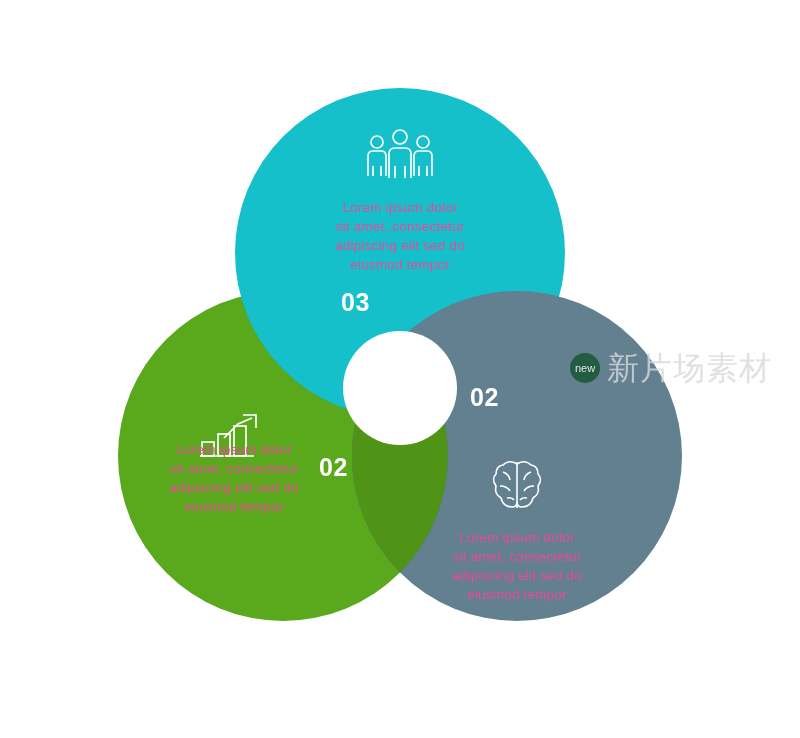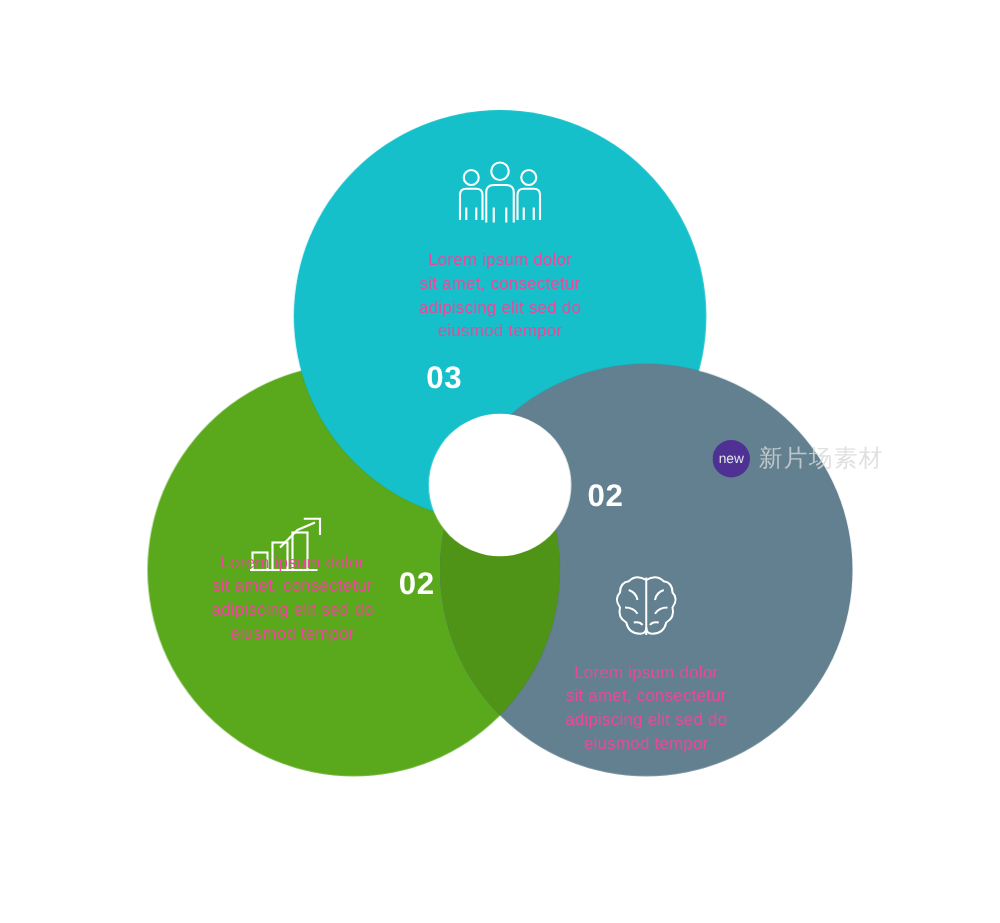--- a/index.html
+++ b/index.html
@@ -57,32 +57,32 @@
     top: 352px;
     display: flex;
     align-items: center;
     gap: 7px;
     opacity: 0.80;
   }
   #watermark .wm-badge {
     width: 30px;
     height: 30px;
     border-radius: 50%;
-    background: #4c1d95;
+    background: #14532d;
     color: #ffffff;
     font-size: 11px;
     font-family: "Liberation Sans", sans-serif;
     display: flex;
     align-items: center;
     justify-content: center;
     line-height: 1;
   }
   #watermark .wm-text {
     color: #d9d9d9;
-    font-size: 19px;
+    font-size: 32px;
     font-family: "DejaVu Sans", sans-serif;
     letter-spacing: 1px;
     line-height: 1;
   }
 </style>
 </head>
 <body>
 
 <div id="stage">
 

